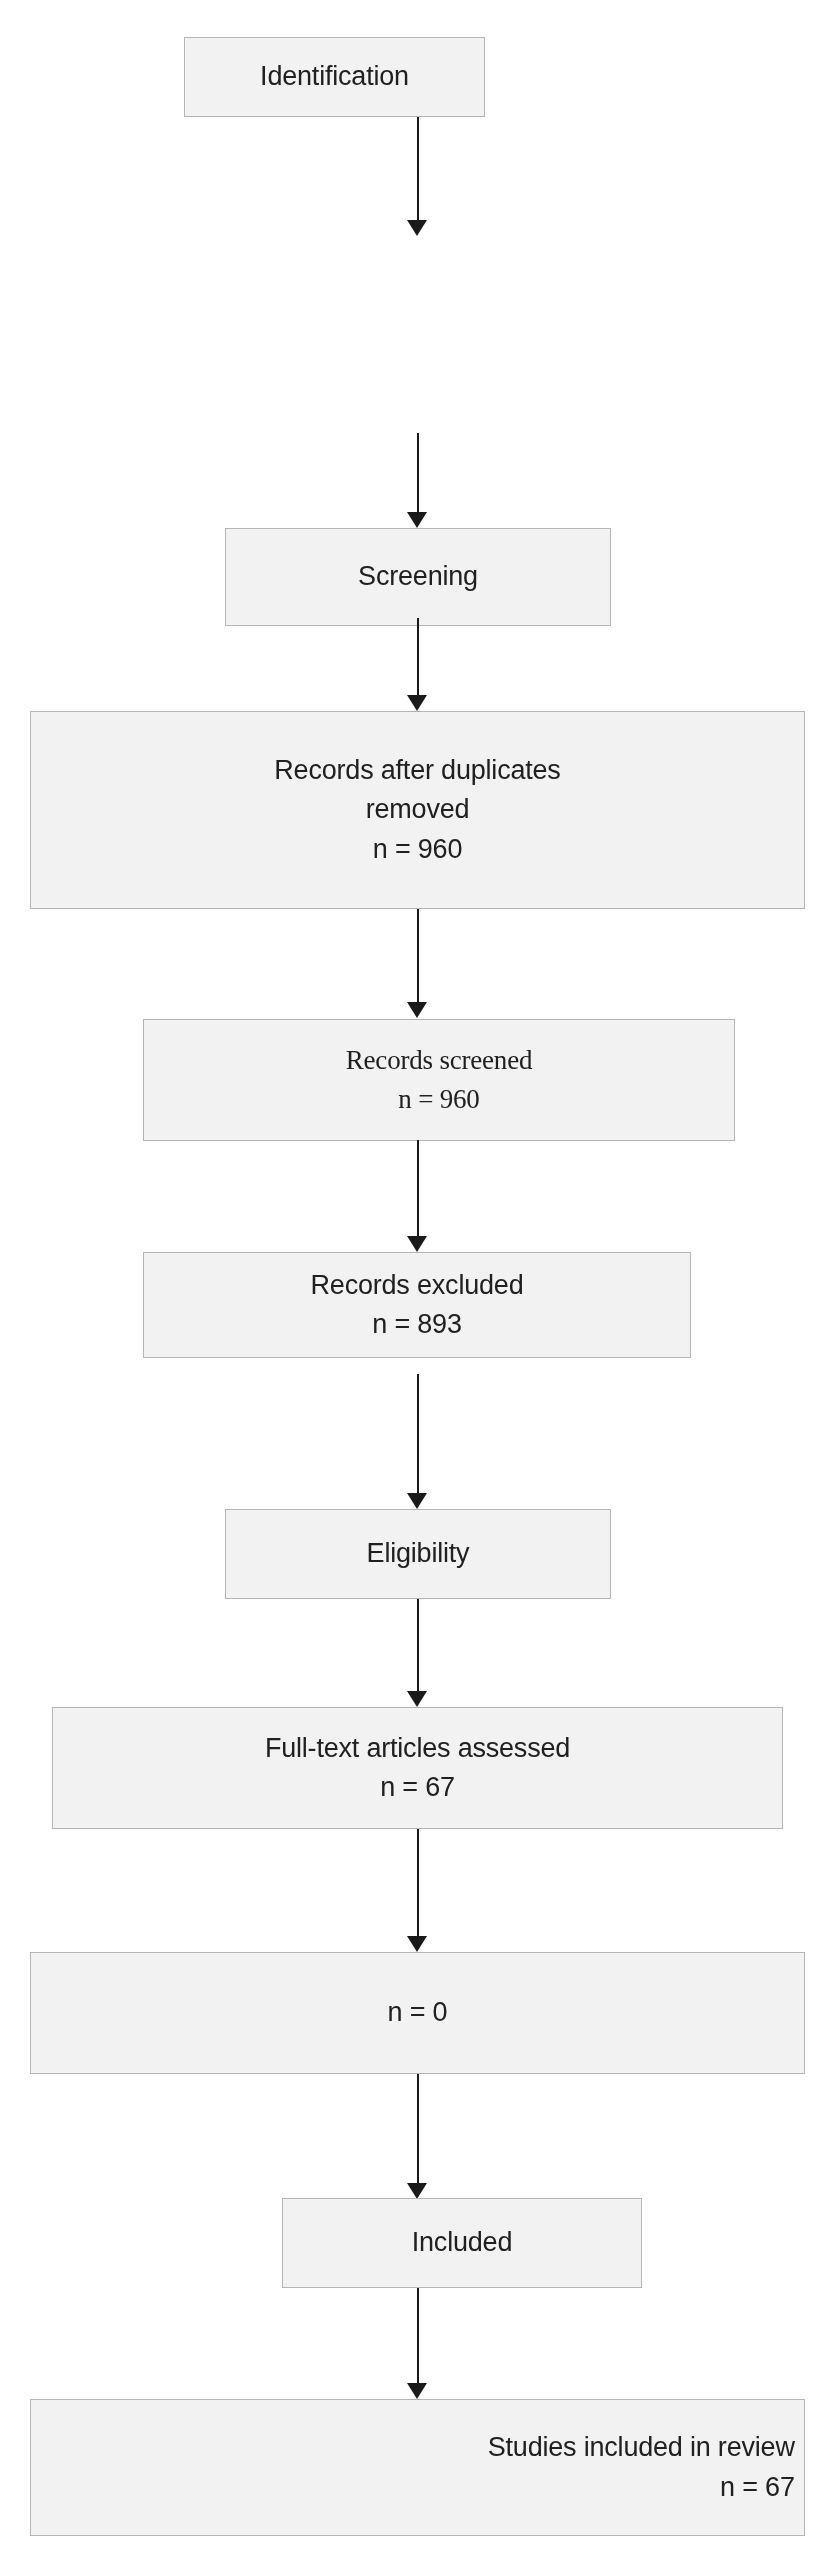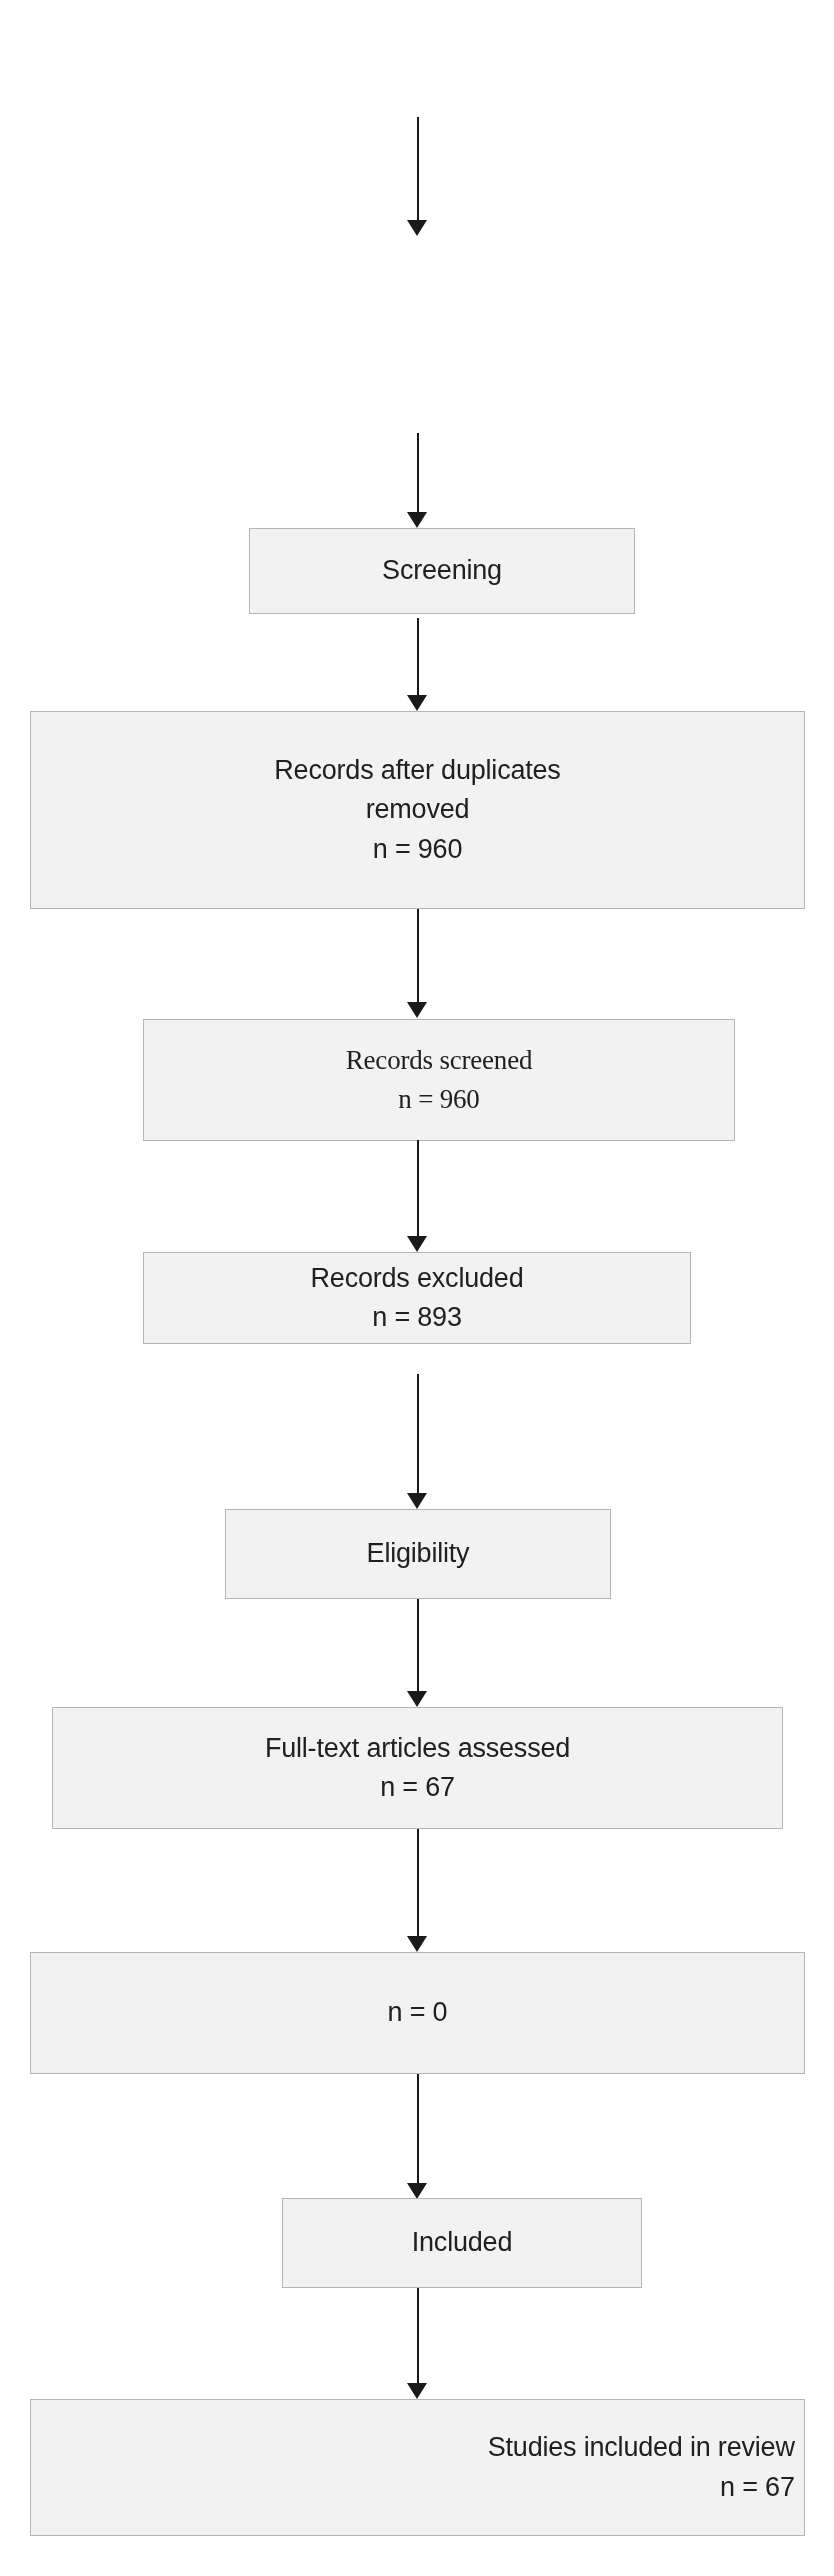--- a/index.html
+++ b/index.html
@@ -62,33 +62,36 @@
     border-left: 10.7px solid transparent;
     border-right: 10.7px solid transparent;
     border-top: 16px solid #1a1a1a;
   }
 </style>
 </head>
 <body>
 
 <div id="diagram">
 
+  <div class="node" style="left:184px; top:37px; width:301px; height:80px;">
+    <span class="line">Identification</span>
+  </div>
 
   <div class="edge" style="left:418px; top:117px; height:119px;">
     <div class="shaft" style="height:103px;"></div>
     <div class="head"></div>
   </div>
 
 
   <div class="edge" style="left:418px; top:433px; height:95px;">
     <div class="shaft" style="height:79px;"></div>
     <div class="head"></div>
   </div>
 
-  <div class="node" style="left:225px; top:528px; width:386px; height:86px;margin-left:24px;">
+  <div class="node" style="left:225px; top:528px; width:386px; height:98px;">
     <span class="line">Screening</span>
   </div>
 
   <div class="edge" style="left:418px; top:618px; height:93px;">
     <div class="shaft" style="height:77px;"></div>
     <div class="head"></div>
   </div>
 
   <div class="node" style="left:30px; top:711px; width:775px; height:198px;">
     <span class="line">Records after duplicates</span>
@@ -104,21 +107,21 @@
   <div class="node" style="left:143px; top:1019px; width:592px; height:122px;font-family:Liberation Serif, serif;">
     <span class="line">Records screened</span>
     <span class="line">n = 960</span>
   </div>
 
   <div class="edge" style="left:418px; top:1140px; height:112px;">
     <div class="shaft" style="height:96px;"></div>
     <div class="head"></div>
   </div>
 
-  <div class="node" style="left:143px; top:1252px; width:548px; height:92px;">
+  <div class="node" style="left:143px; top:1252px; width:548px; height:106px;">
     <span class="line">Records excluded</span>
     <span class="line">n = 893</span>
   </div>
 
   <div class="edge" style="left:418px; top:1374px; height:135px;">
     <div class="shaft" style="height:119px;"></div>
     <div class="head"></div>
   </div>
 
   <div class="node" style="left:225px; top:1509px; width:386px; height:90px;">

